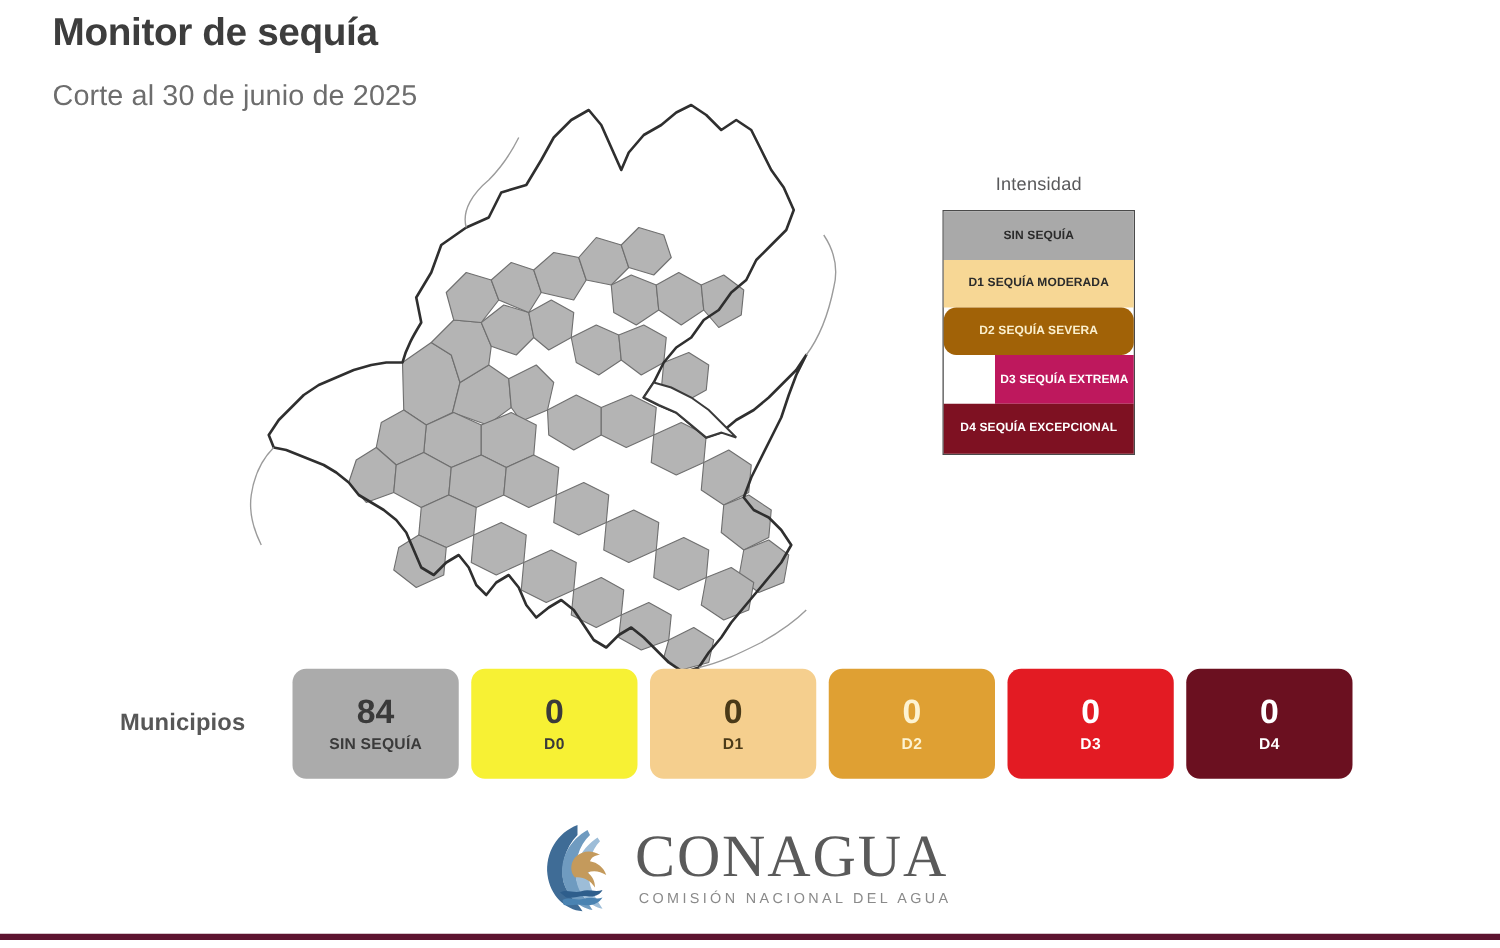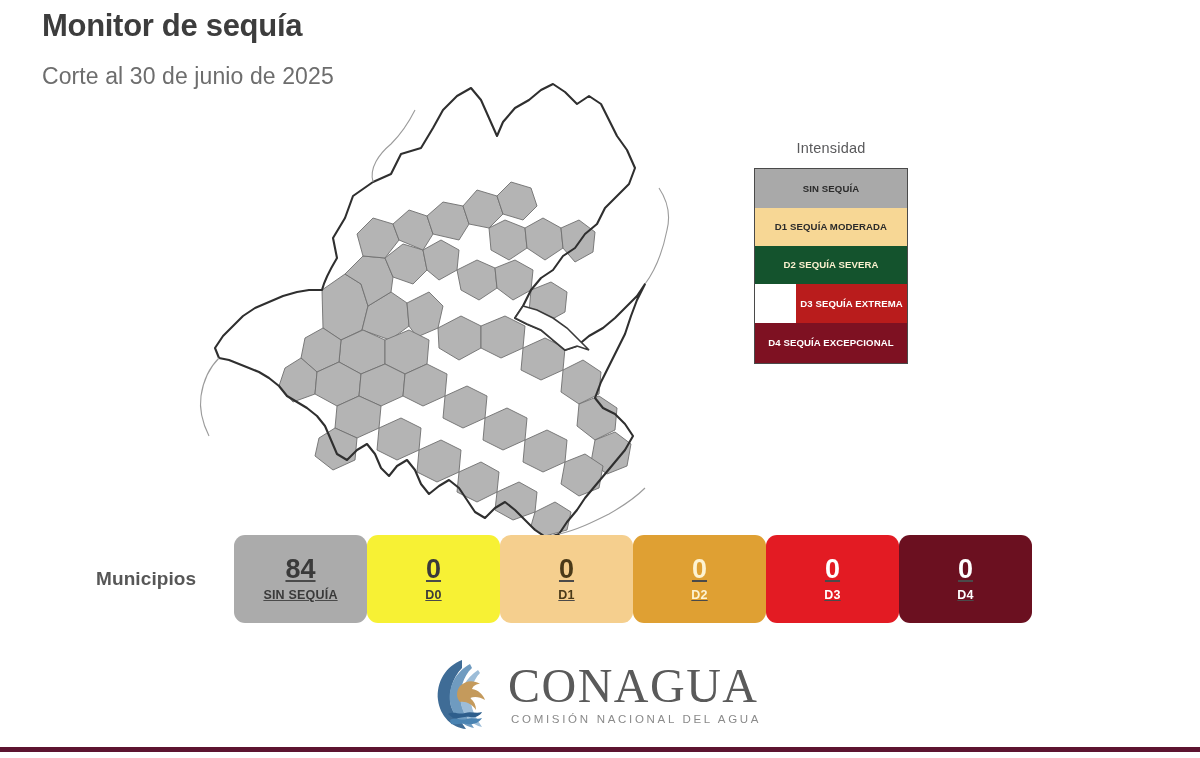--- a/index.html
+++ b/index.html
@@ -117,23 +117,22 @@
   .cards-label {
     font-size: 19px;
     font-weight: bold;
     color: #575757;
     width: 138px;
     flex: 0 0 138px;
     letter-spacing: 0.1px;
   }
   .cards {
     display: flex;
-    gap: 0;
+    gap: 10px;
     flex: 1;
-    text-decoration: underline;
   }
   .card {
     width: 133px;
     height: 88px;
     border-radius: 11px;
     display: flex;
     flex-direction: column;
     align-items: center;
     justify-content: center;
     box-sizing: border-box;
@@ -279,22 +278,22 @@
     <path class="river" d="M34 280 C 24 290, 18 304, 16 318 C 14 332, 18 346, 24 358"></path>
     <path class="river" d="M374 456 C 392 452, 408 444, 424 436 C 438 428, 450 420, 460 410"></path>
   </svg>
 </div>
 
 <div class="legend">
   <div class="legend-title">Intensidad</div>
   <div class="legend-box" id="legend-box">
       <div class="legend-band" style="background: rgb(169, 169, 169); color: rgb(43, 43, 43); height: 39px;">SIN SEQUÍA</div>
       <div class="legend-band" style="background: rgb(247, 215, 149); color: rgb(43, 43, 43); height: 38px;">D1 SEQUÍA MODERADA</div>
-      <div class="legend-band" style="background: #14532d; color: rgb(251, 240, 207); height: 38px;">D2 SEQUÍA SEVERA</div>
-      <div class="legend-band" style="background: #b91c1c; color: rgb(255, 255, 255); height: 39px; margin-left: 41px;">D3 SEQUÍA EXTREMA</div>
+      <div class="legend-band" style="background: #a16207; color: rgb(251, 240, 207); height: 38px; border-radius: 10px;">D2 SEQUÍA SEVERA</div>
+      <div class="legend-band" style="background: #be185d; color: rgb(255, 255, 255); height: 39px; margin-left: 41px;">D3 SEQUÍA EXTREMA</div>
       <div class="legend-band" style="background: rgb(126, 17, 34); color: rgb(255, 255, 255); height: 40px;">D4 SEQUÍA EXCEPCIONAL</div>
     </div>
 </div>
 
 <div class="cards-row">
   <div class="cards-label">Municipios</div>
   <div class="cards" id="cards">
       <div class="card" style="background: rgb(171, 171, 171); color: rgb(58, 58, 58);">
         <div class="card-value">84</div>
         <div class="card-label">SIN SEQUÍA</div>

